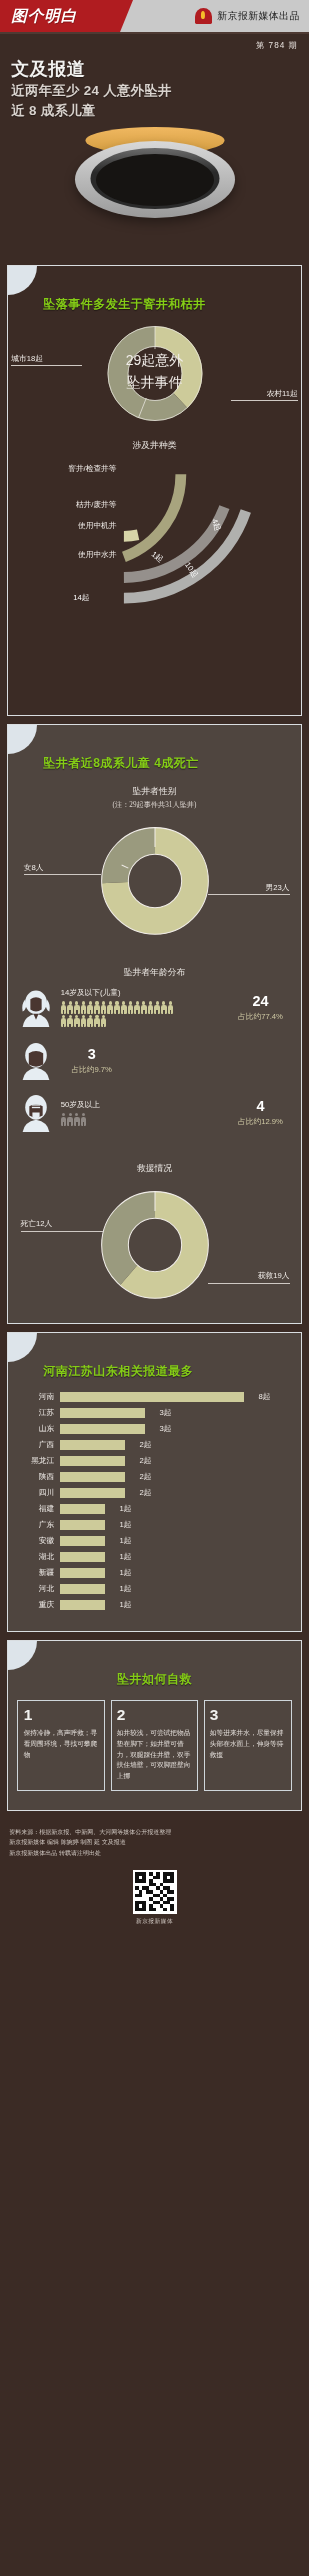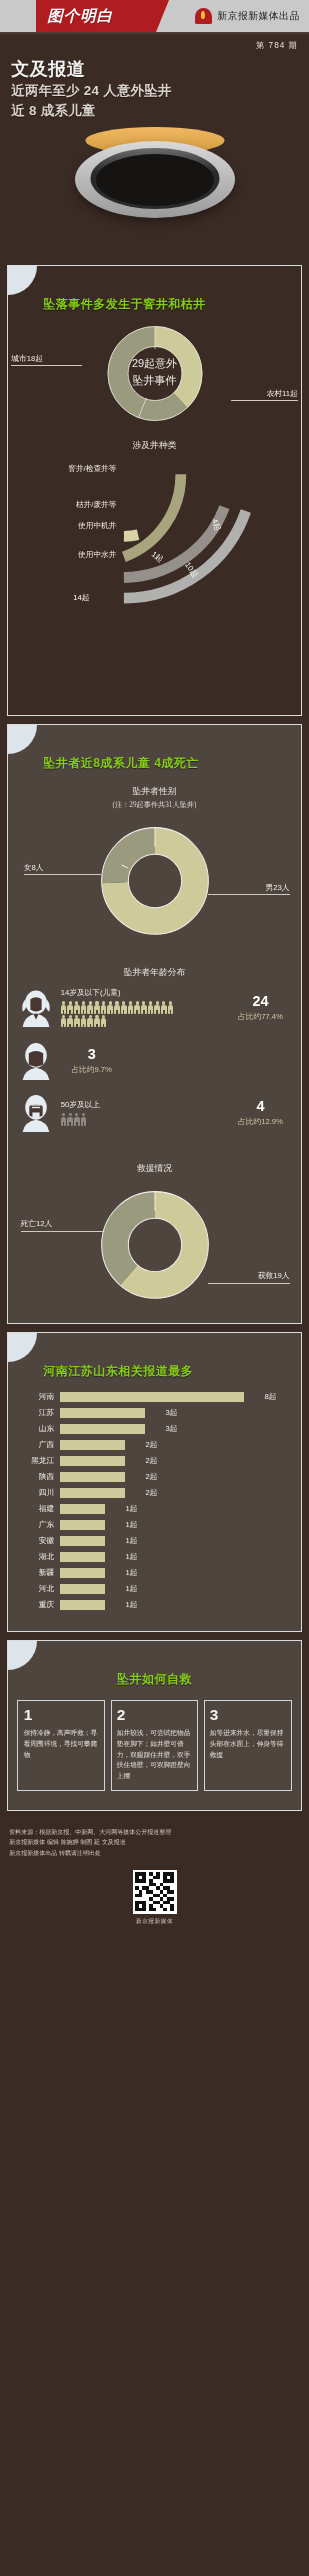--- a/index.html
+++ b/index.html
@@ -4,21 +4,21 @@
 <style>
   * { box-sizing: border-box; margin:0; padding:0; }
   body {
     width:309px; background:#3b2b25;
     font-family:"Liberation Sans","DejaVu Sans",sans-serif;
     color:#eceff1; overflow-x:hidden;
   }
   .page { width:309px; position:relative; }
 
   
-  .masthead { height:32px; display:flex; background:#c9c9c9; position:relative;padding-left:36px; }
+  .masthead { height:32px; display:flex; background:#c9c9c9; position:relative; }
   .mh-red {
     width:120px; background:#b01c20; position:relative;
     display:flex; align-items:center; padding-left:11.3px;
   }
   .mh-red:after {
     content:""; position:absolute; right:-13.4px; top:0;
     border-left:13.4px solid #b01c20; border-bottom:32px solid transparent;
   }
   .mh-logo {
     font-family:"DejaVu Serif",serif; font-weight:bold; font-size:15.5px;
@@ -93,21 +93,21 @@
   .sub-note {
     text-align:center; font-size:7.2px; color:#ded8d3;
     font-family:"Liberation Serif","DejaVu Serif",serif; margin-bottom:3.1px;
   }
 
   
   .donut-wrap { position:relative; height:108px; margin-top:5.2px; }
   .donut { position:absolute; left:50%; top:4.1px; transform:translateX(-50%); }
   .donut-center {
     position:absolute; left:50%; top:50%; transform:translate(-50%,-50%);
-    text-align:center; font-size:11px; line-height:1.55; color:#f0ece8; width:62px;
+    text-align:center; font-size:14px; line-height:1.55; color:#f0ece8; width:62px;
   }
   .lead {
     position:absolute; font-size:7.7px; color:#f0ece8; white-space:nowrap;
   }
   .lead .rule { display:block; height:0.5px; background:#cfc9c4; margin-top:1.5px; }
 
   
   .radial { position:relative; height:247px; margin-top:2.1px; }
   .radial-label {
     position:absolute; font-size:7.7px; color:#f0ece8; white-space:nowrap; text-align:right;
@@ -134,21 +134,21 @@
   }
   .pict-right { width:62px; text-align:center; }
   .pict-num { font-size:14.4px; font-weight:bold; color:#fff; line-height:1.1; }
   .pict-pct { font-size:7.7px; color:#cfc9a4; margin-top:2.1px; }
 
   
   .prov-list { padding:9.3px 8.2px 4.1px 8.2px; }
   .prov-row { display:flex; align-items:center; height:16px; }
   .prov-name { width:44px; text-align:right; padding-right:6.2px; font-size:7.7px; color:#f0ece8; }
   .prov-bar { height:9.8px; background:#cdcb9a; }
-  .prov-val { font-size:7.7px; color:#f0ece8; padding-left:20px; }
+  .prov-val { font-size:7.7px; color:#f0ece8; padding-left:14px; }
 
   
   .tips { display:flex; gap:5.2px; padding:12.4px 9.3px 5.2px; }
   .tip {
     flex:1; border:0.5px solid #cfd6db; padding:6.2px 5.2px 8.2px; min-height:77px;
   }
   .tip-num { font-size:15.5px; font-weight:bold; color:#f2f2f0; line-height:1; margin-bottom:5.2px; }
   .tip-text { font-size:6.7px; line-height:1.6; color:#e6e1dd; }
 
   

